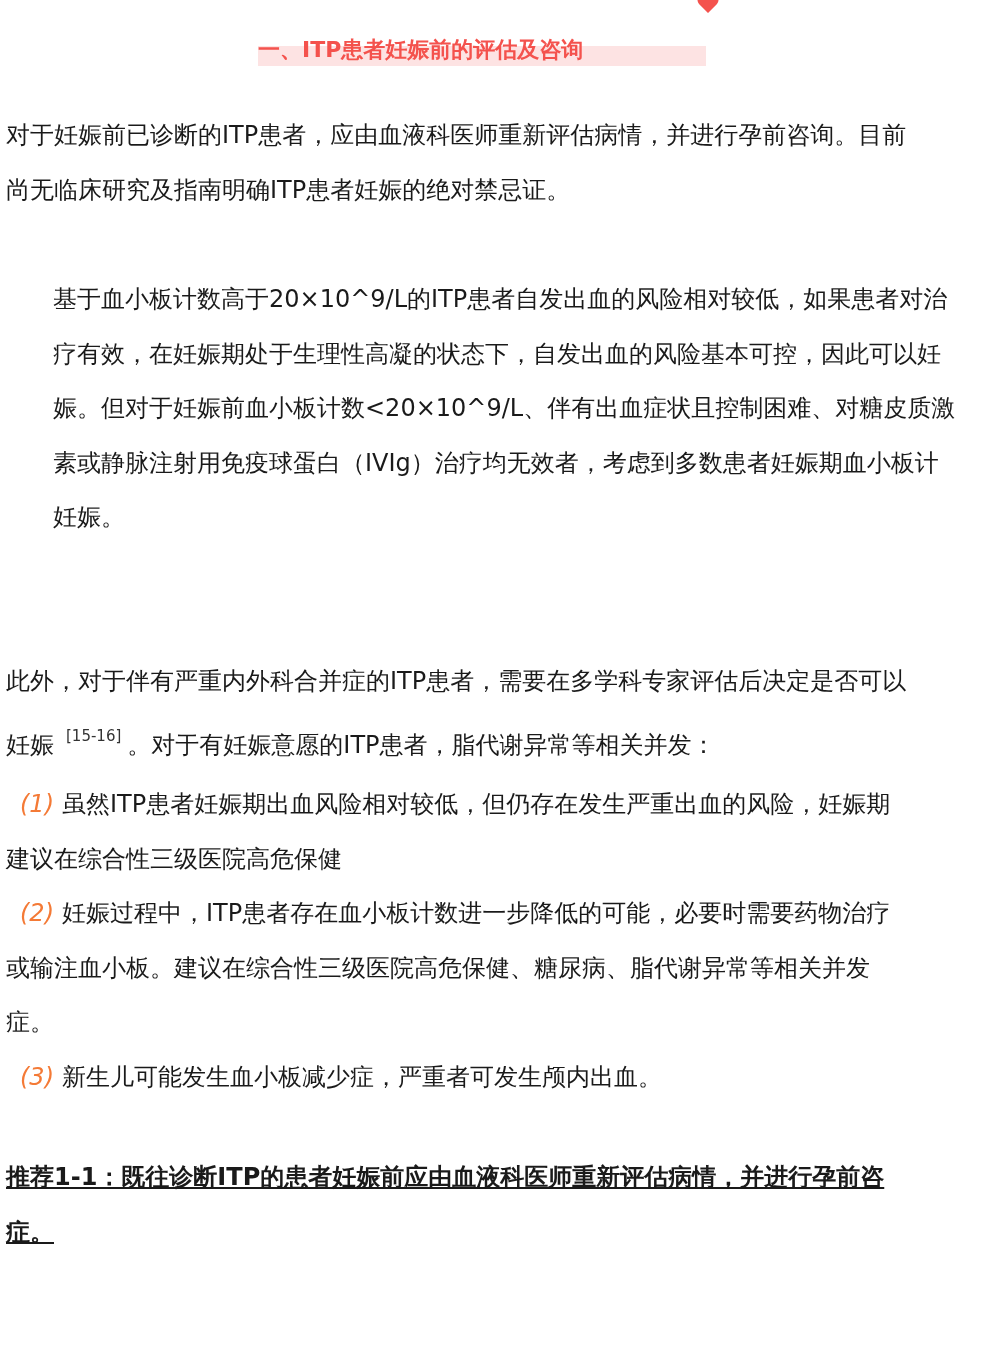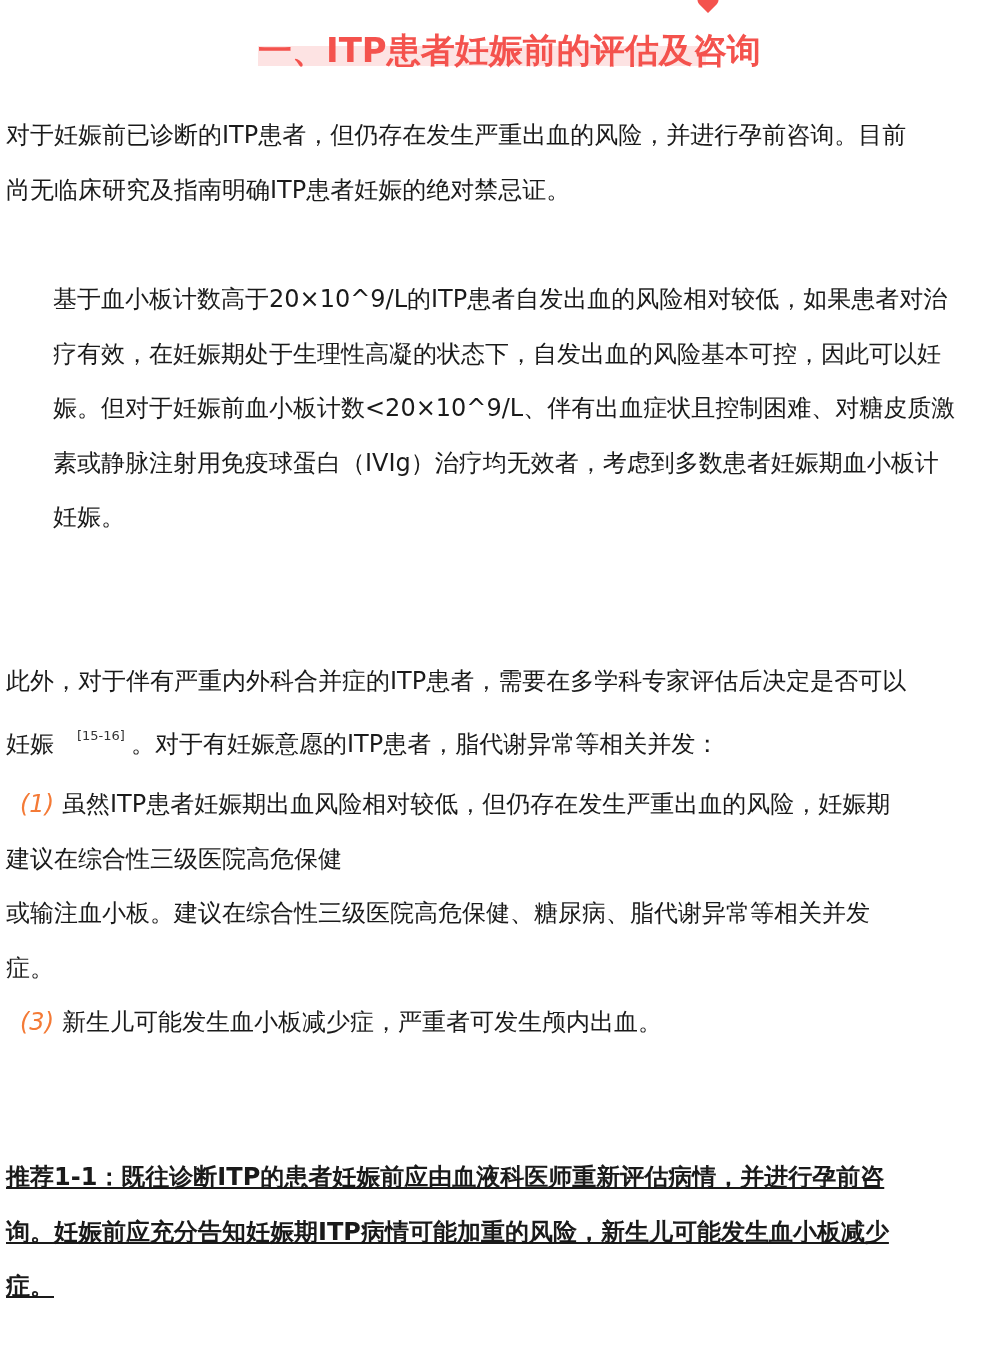--- a/index.html
+++ b/index.html
@@ -10,70 +10,70 @@
   }
   .title-wrap {
     position: absolute; left: 258px; top: 14px; width: 448px; height: 54px;
   }
   .title-bg {
     position: absolute; left: 0; right: 0; top: 32px; height: 20px;
     background: #fde3e3;
   }
   .title {
     position: absolute; left: 0; right: 0; top: 18px;
-    font-size: 34px; font-weight: bold; color: #f4524d;
+    font-size: 22px; font-weight: bold; color: #f4524d;
     letter-spacing: 0px; white-space: nowrap; line-height: 36px;
   }
   .heart {
     position: absolute; left: 697px; top: -4px; width: 22px; height: 18px;
   }
   .p {
     position: absolute; left: 6px; width: 990px;
     font-size: 24px; line-height: 54.5px; white-space: nowrap;
   }
   .line { display: block; height: 54.5px; }
   .num { color: #f47a36; font-style: italic; margin-left: 14px; margin-right: 8px; }
-  .sup { font-size: 13px; vertical-align: 12px; color: #333; margin-left: 23px; margin-right: 6px;}
+  .sup { font-size: 15px; vertical-align: 12px; color: #333; margin-left: 12px; margin-right: 6px;}
   .bold { font-weight: bold; }
 </style>
 </head>
 <body>
 
 <svg class="heart" viewBox="0 0 22 18">
   <path d="M11 17 L2 8 Q-1 4 2 1 Q6 -1 11 4 Q16 -1 20 1 Q23 4 20 8 Z" fill="#f4524d"></path>
 </svg>
 
 <div class="title-wrap">
   <div class="title-bg"></div>
   <div class="title">一、ITP患者妊娠前的评估及咨询</div>
 </div>
 
 <div class="p" style="top:108px;">
-  <span class="line">对于妊娠前已诊断的ITP患者，但仍存在发生严重出血的风险，并进行孕前咨询。目前</span>
+  <span class="line">对于妊娠前已诊断的ITP患者，应由血液科医师重新评估病情，并进行孕前咨询。目前</span>
   <span class="line">尚无临床研究及指南明确ITP患者妊娠的绝对禁忌证。</span>
 </div>
 
 <div class="p" style="top:272px;margin-left:47px;">
   <span class="line">基于血小板计数高于20×10^9/L的ITP患者自发出血的风险相对较低，如果患者对治</span>
   <span class="line">疗有效，在妊娠期处于生理性高凝的状态下，自发出血的风险基本可控，因此可以妊</span>
   <span class="line">娠。但对于妊娠前血小板计数&lt;20×10^9/L、伴有出血症状且控制困难、对糖皮质激</span>
   <span class="line">素或静脉注射用免疫球蛋白（IVIg）治疗均无效者，考虑到多数患者妊娠期血小板计</span>
   <span class="line">妊娠。</span>
 </div>
 
 <div class="p" style="top:654px;">
   <span class="line">此外，对于伴有严重内外科合并症的ITP患者，需要在多学科专家评估后决定是否可以</span>
   <span class="line"><span>妊娠</span><span class="sup">[15-16]</span><span>。对于有妊娠意愿的ITP患者，脂代谢异常等相关并发：</span></span>
 </div>
 
 <div class="p" style="top:777px;">
   <span class="line"><span class="num">(1)</span><span>虽然ITP患者妊娠期出血风险相对较低，但仍存在发生严重出血的风险，妊娠期</span></span>
   <span class="line">建议在综合性三级医院高危保健</span>
+  <span class="line"><span class="num">(2)</span><span>妊娠过程中，ITP患者存在血小板计数进一步降低的可能，必要时需要药物治疗</span></span>
   <span class="line">或输注血小板。建议在综合性三级医院高危保健、糖尿病、脂代谢异常等相关并发</span>
   <span class="line">症。</span>
   <span class="line"><span class="num">(3)</span><span>新生儿可能发生血小板减少症，严重者可发生颅内出血。</span></span>
 </div>
 
 <div class="p bold" style="top:1150px;text-decoration:underline;">
   <span class="line">推荐1-1：既往诊断ITP的患者妊娠前应由血液科医师重新评估病情，并进行孕前咨</span>
-  <span class="line">询。妊娠前应充分告知妊娠期ITP病情可能加重的风险，新生儿可能发生血小板减少</span>
   <span class="line">症。</span>
 </div>
 
 </body></html>

